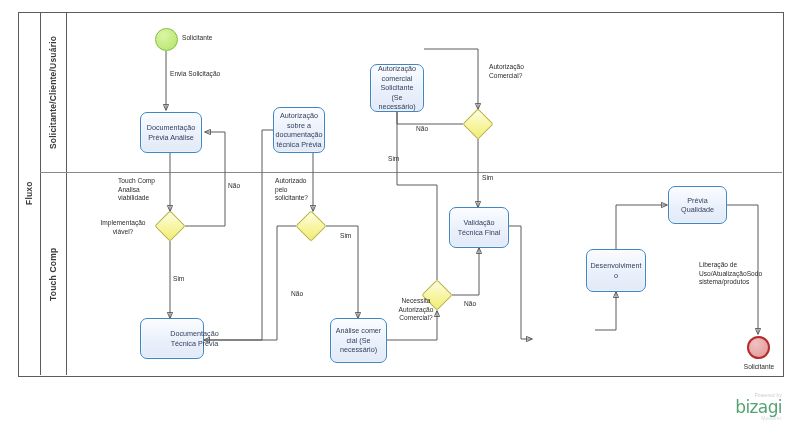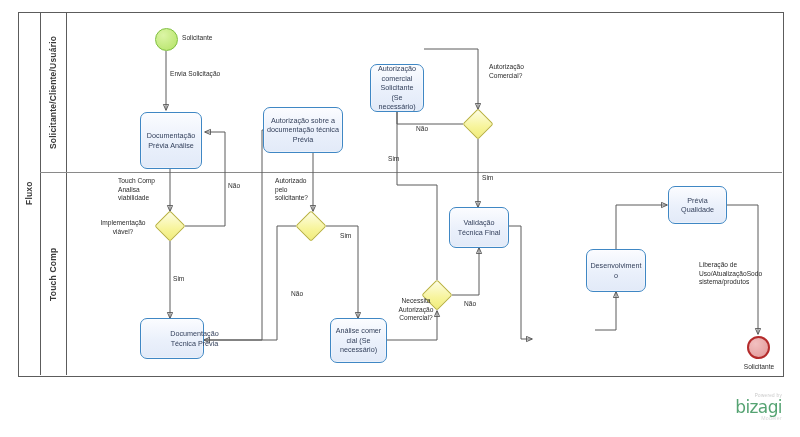--- a/index.html
+++ b/index.html
@@ -111,23 +111,23 @@
 
     <path d="M727,205 L758,205 L758,334" marker-end="url(#ah)"></path>
   </svg>
 
   <div class="ev ev-start" style="left:155px;top:28px;width:23px;height:23px;"></div>
   <div class="lbl" style="left:182px;top:34px;">Solicitante</div>
 
   <div class="ev ev-end" style="left:747px;top:336px;width:23px;height:23px;"></div>
   <div class="lbl ctr" style="left:733px;top:363px;width:52px;">Solicitante</div>
 
-  <div class="task" style="left:140px;top:112px;width:62px;height:57px;">Documentação Prévia Análise</div>
+  <div class="task" style="left:140px;top:112px;width:62px;height:41px;">Documentação Prévia Análise</div>
 
-  <div class="task" style="left:263px;top:107px;width:80px;height:46px;">Autorização sobre a documentação técnica Prévia</div>
+  <div class="task" style="left:273px;top:107px;width:52px;height:46px;">Autorização sobre a documentação técnica Prévia</div>
 
   <div class="task" style="left:370px;top:26px;width:54px;height:48px;margin-top:38px;">Autorização comercial Solicitante (Se necessário)</div>
 
   <div class="task" style="left:140px;top:318px;width:64px;height:41px;padding-left:48px;">Documentação Técnica Prévia</div>
 
   <div class="task" style="left:330px;top:318px;width:57px;height:45px;">Análise comer cial (Se necessário)</div>
 
   <div class="task" style="left:449px;top:207px;width:60px;height:41px;">Validação Técnica Final</div>
 
 

